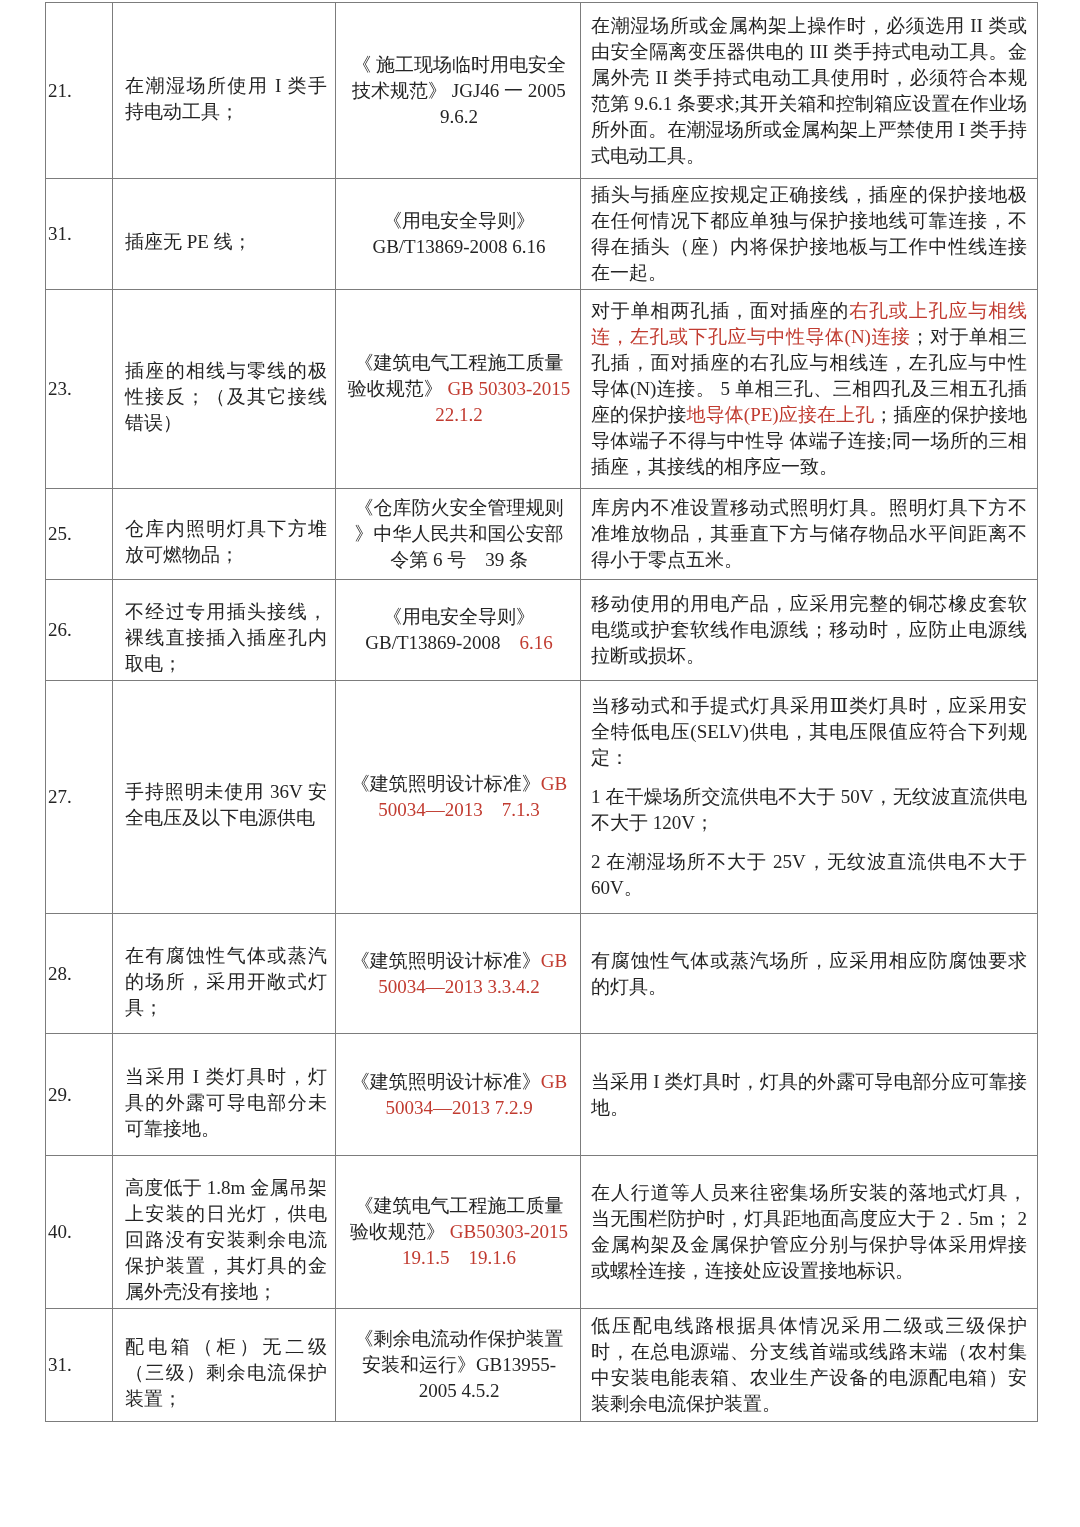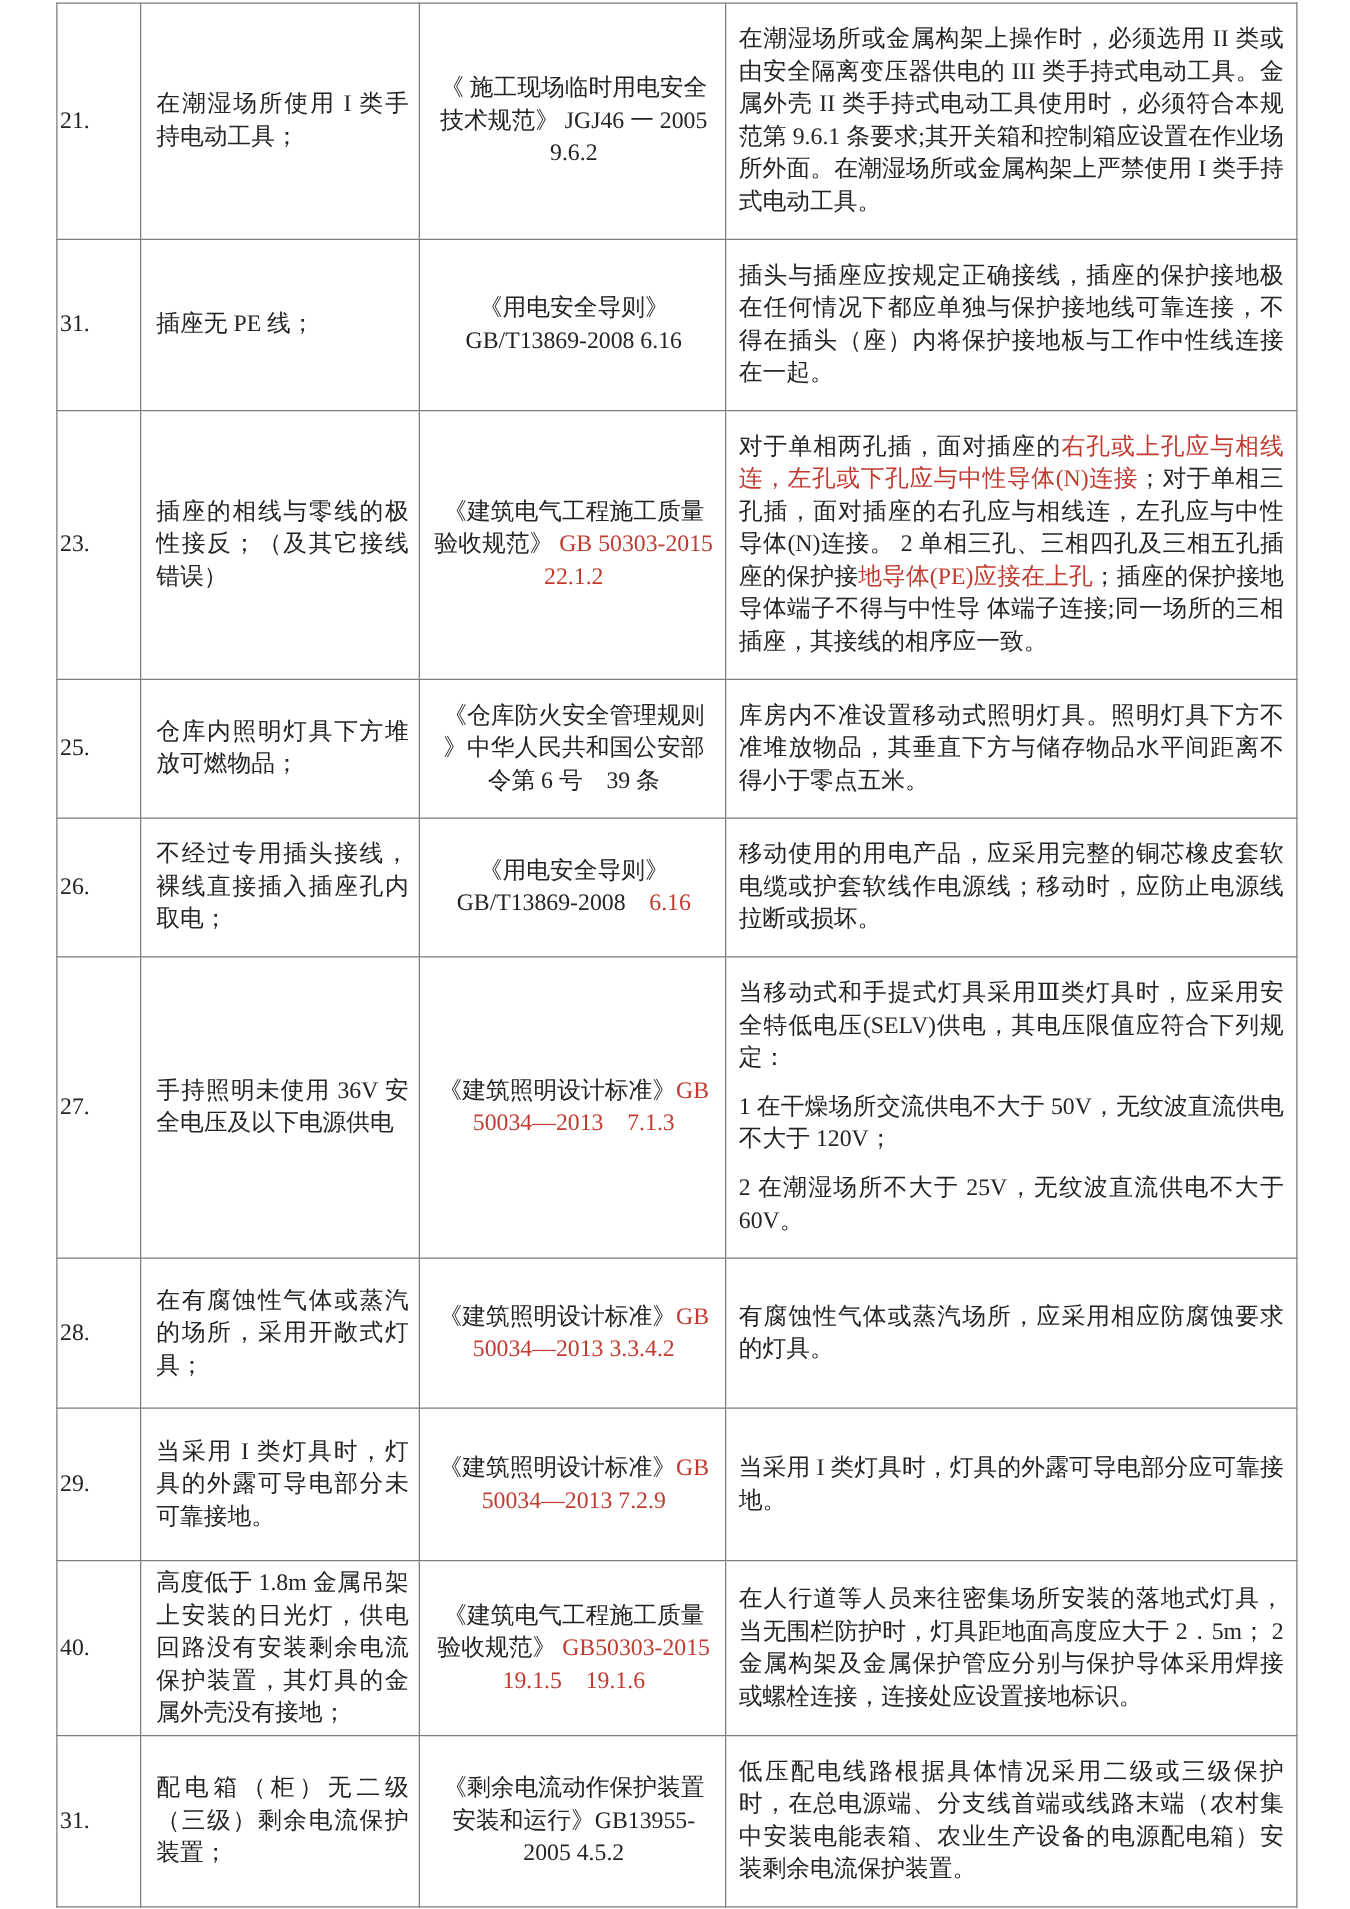--- a/index.html
+++ b/index.html
@@ -21,23 +21,23 @@
     vertical-align:middle;
     color:#242424;
     font-size:19px;
     line-height:26px;
     padding:3px 8px;
     overflow:hidden;
     word-break:break-word;
     text-align:center;
   }
   td.c-num{ text-align:left; padding:3px 2px; }
-  td.c-issue{ text-align:justify; padding:3px 8px 3px 12px; }
+  td.c-issue{ text-align:justify; padding:19px 8px 3px 12px; }
   td.c-std{ padding:3px 8px 3px 10px; }
-  td.c-detail{ text-align:justify; padding:16px 10px; }
+  td.c-detail{ text-align:justify; padding:3px 10px; }
   .para{ margin:0; }
   .c-detail .para + .para{ margin-top:13px; }
   .red{ color:#c13b30; }
 </style>
 </head>
 <body>
 
 <div class="page">
   <table class="vtable">
     <colgroup>
@@ -68,21 +68,21 @@
             <div class="para"><span>插头与插座应按规定正确接线，插座的保护接地极在任何情况下都应单独与保护接地线可靠连接，不得在插头（座）内将保护接地板与工作中性线连接在一起。</span></div>
           </td>
   </tr>
         <tr style="height: 199px;">
     <td class="c-num">23.</td>
     <td class="c-issue">插座的相线与零线的极性接反；（及其它接线错误）</td>
     <td class="c-std">
             <div class="para"><span>《建筑电气工程施工质量验收规范》 </span><span class="red">GB 50303-2015 22.1.2</span></div>
           </td>
     <td class="c-detail">
-            <div class="para"><span>对于单相两孔插，面对插座的</span><span class="red">右孔或上孔应与相线连，左孔或下孔应与中性导体(N)连接</span><span>；对于单相三孔插，面对插座的右孔应与相线连，左孔应与中性导体(N)连接。 2 单相三孔、三相四孔及三相五孔插座的保护接</span><span class="red">地导体(PE)应接在上孔</span><span>；插座的保护接地导体端子不得与中性导 体端子连接;同一场所的三相插座，其接线的相序应一致。</span></div>
+            <div class="para"><span>对于单相两孔插，面对插座的</span><span class="red">右孔或上孔应与相线连，左孔或下孔应与中性导体(N)连接</span><span>；对于单相三孔插，面对插座的右孔应与相线连，左孔应与中性导体(N)连接。 5 单相三孔、三相四孔及三相五孔插座的保护接</span><span class="red">地导体(PE)应接在上孔</span><span>；插座的保护接地导体端子不得与中性导 体端子连接;同一场所的三相插座，其接线的相序应一致。</span></div>
           </td>
   </tr>
         <tr style="height: 91px;">
     <td class="c-num">25.</td>
     <td class="c-issue">仓库内照明灯具下方堆放可燃物品；</td>
     <td class="c-std">
             <div class="para"><span>《仓库防火安全管理规则 》中华人民共和国公安部令第 6 号　39 条</span></div>
           </td>
     <td class="c-detail">
             <div class="para"><span>库房内不准设置移动式照明灯具。照明灯具下方不准堆放物品，其垂直下方与储存物品水平间距离不得小于零点五米。</span></div>

